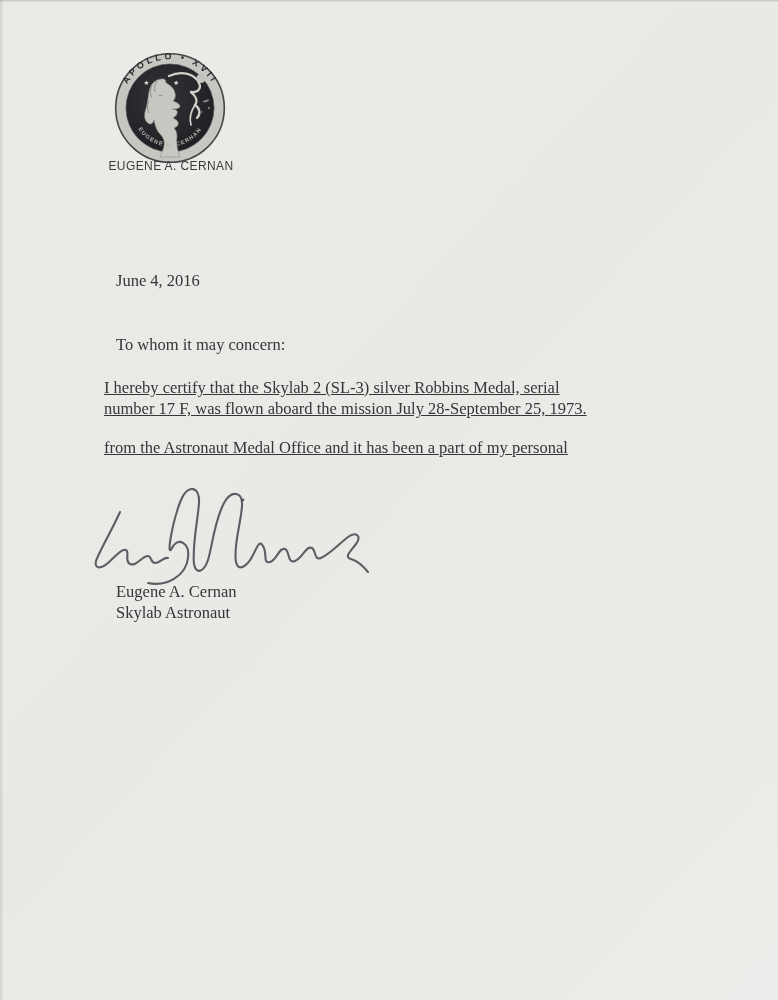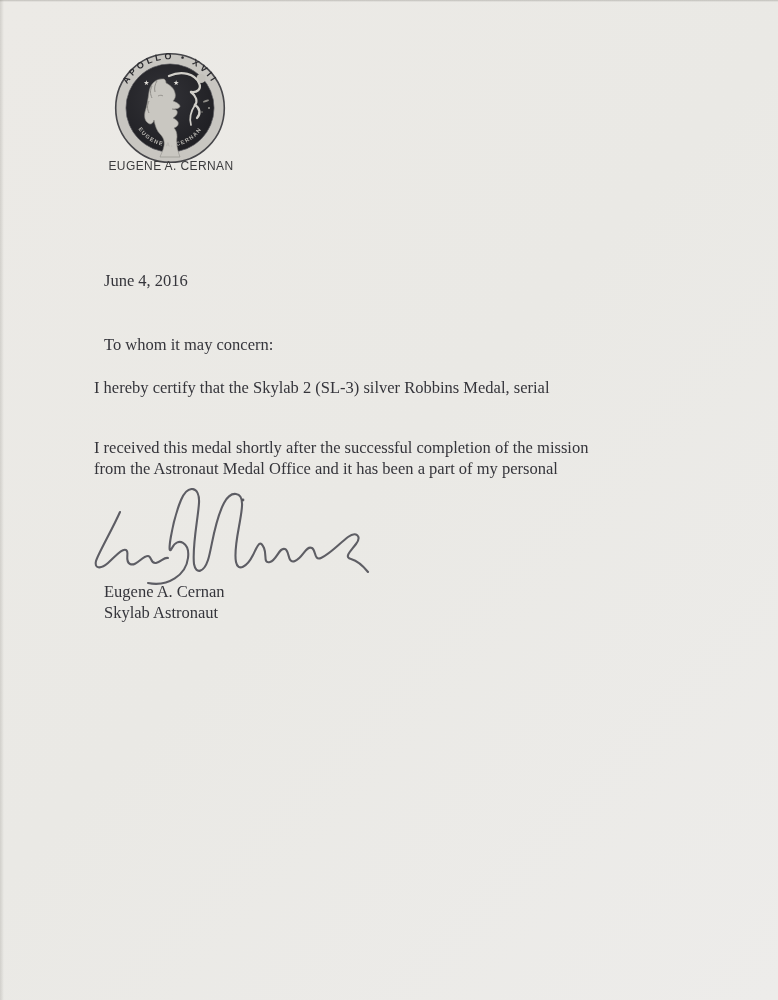--- a/index.html
+++ b/index.html
@@ -27,26 +27,26 @@
   }
   .letterhead-caption {
     position: absolute; left: 106px; top: 159px; width: 130px;
     text-align: center;
     font-family: "Liberation Sans", sans-serif;
     font-size: 12px; letter-spacing: 0.4px;
     color: #3b3b3d;
     white-space: nowrap;
   }
   .tline {
-    position: absolute; left: 104px;
+    position: absolute; left: 116px;
     font-size: 16.5px; line-height: 21.5px;
     color: #35353b;
     white-space: nowrap;
   }
-  .para { position: absolute; left: 94px; color: #35353b; }
+  .para { position: absolute; left: 104px; color: #35353b; text-decoration: underline; }
   .para .line {
     font-size: 16.5px; line-height: 21.3px; white-space: nowrap;
   }
   .signature-svg {
     position: absolute; left: 86px; top: 478px;
     width: 300px; height: 112px;
     pointer-events: none;
   }
   .patch-arc-top {
     font-family: "Liberation Sans", sans-serif;
@@ -139,24 +139,24 @@
   </svg>
 
   <div class="letterhead-caption">EUGENE A. CERNAN</div>
 
   <div class="tline" style="top:270px">June 4, 2016</div>
 
   <div class="tline" style="top:334px">To whom it may concern:</div>
 
   <div class="para" style="top:377px">
     <div class="line">I hereby certify that the Skylab 2 (SL-3) silver Robbins Medal, serial</div>
+    <div class="line">number 17 F, was flown aboard the mission July 28-September 25, 1973.</div>
   </div>
 
   <div class="para" style="top:437px">
-    <div class="line">I received this medal shortly after the successful completion of the mission</div>
     <div class="line">from the Astronaut Medal Office and it has been a part of my personal</div>
   </div>
 
   <svg class="signature-svg" viewBox="0 0 300 112" xmlns="http://www.w3.org/2000/svg">
     <g fill="none" stroke="#45454e" stroke-width="2.1" opacity="0.85" stroke-linecap="round" stroke-linejoin="round">
       <path d="M 34,34 C 26,52 13,74 10,83 C 8,90 14,92 22,85 C 30,78 36,70 40,72
                C 44,74 38,83 44,86 C 50,89 56,78 62,78 C 66,78 64,86 70,85
                C 75,84 78,79 82,80"></path>
       <path d="M 62,105 C 82,109 100,97 102,80 C 104,65 92,58 86,70 C 80,82 86,44 95,22
                C 102,6 114,8 113,25 C 112,41 106,68 108,86 C 110,97 118,94 122,82

